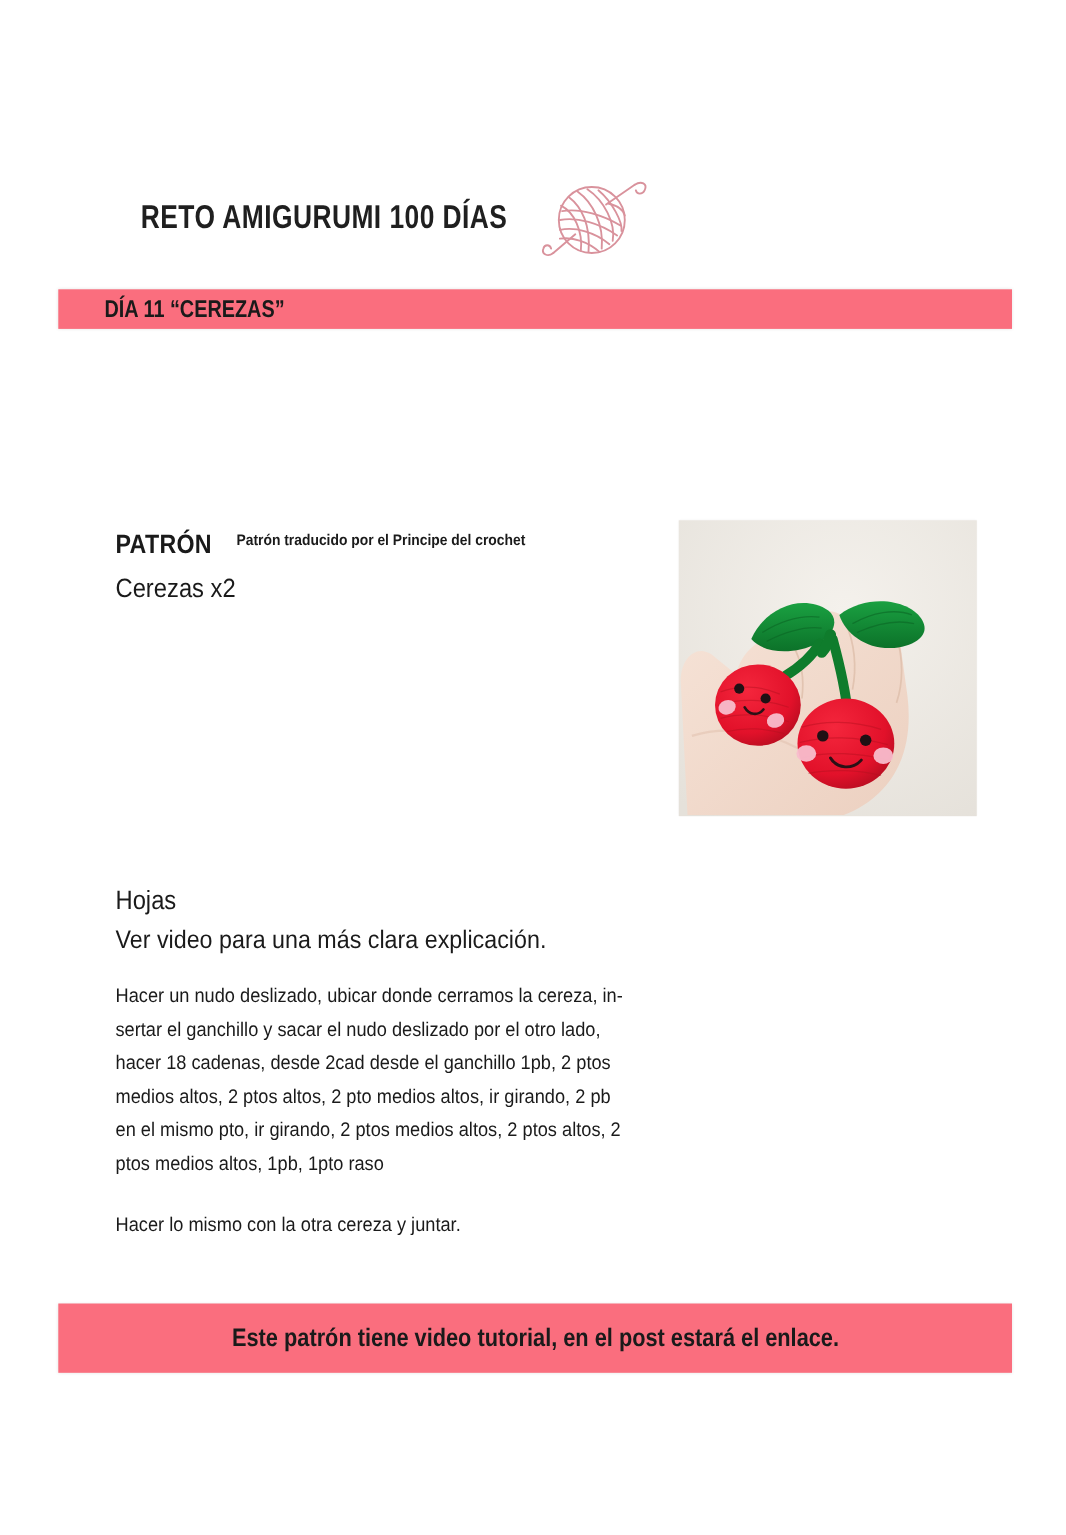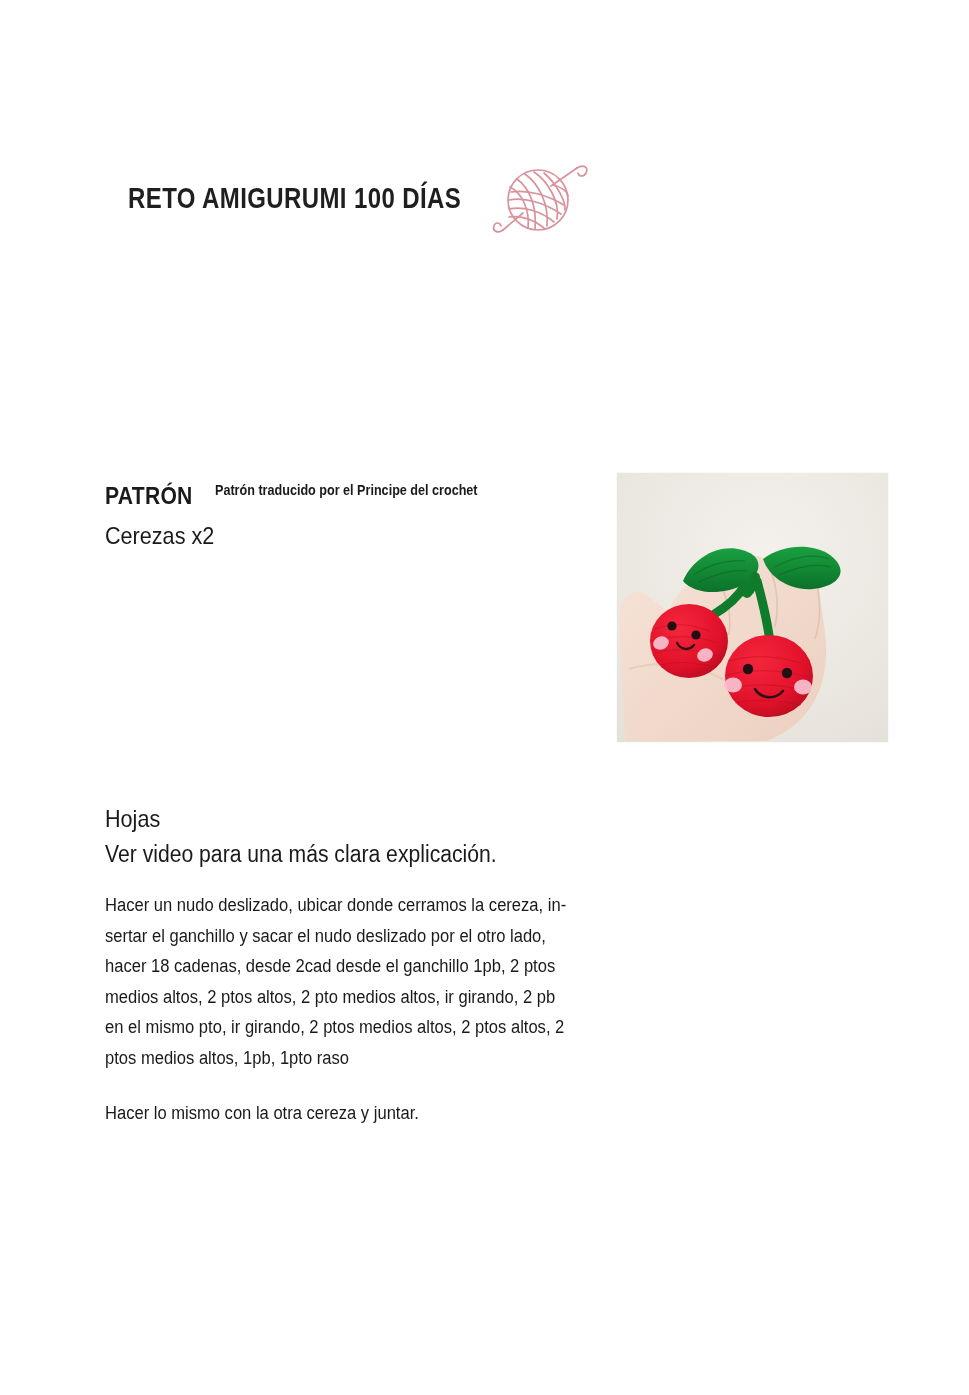--- a/index.html
+++ b/index.html
@@ -222,20 +222,23 @@
         <path d="M28 34 C 45 31, 66 38, 81 47"></path>
         <path d="M70 27 C 78 29, 84 33, 85 38"></path>
         <path d="M68 28 L 94 10"></path>
         <path d="M94 10 C 100 6, 106 9, 103 15 C 101 19, 96 19, 95 15"></path>
         <path d="M40 55 L 20 72"></path>
         <path d="M20 72 C 15 76, 9 73, 11 68 C 12 64, 17 64, 18 68"></path>
       </g>
     </svg>
   </div>
 
+  <div class="banner banner-top">
+    <div class="banner-top-text">DÍA 11 “CEREZAS”</div>
+  </div>
 
 
   <div class="pattern-col">
     <div class="patron-row">
       <div class="patron-heading">PATRÓN</div>
       <div class="patron-credit">Patrón traducido por el Principe del crochet</div>
     </div>
     <div class="sub-heading">Cerezas x2</div>
   </div>
 
@@ -337,14 +340,17 @@
         </g>
         <circle cx="131" cy="196" r="5.2" fill="#201014"></circle>
         <circle cx="170" cy="200" r="5.2" fill="#201014"></circle>
         <ellipse cx="116" cy="212" rx="9" ry="7.5" fill="#f8bdcc" opacity="0.95"></ellipse>
         <ellipse cx="186" cy="214" rx="9" ry="7.5" fill="#f8bdcc" opacity="0.95"></ellipse>
         <path d="M138 216 C 144 226, 158 227, 166 218" stroke="#2a1116" stroke-width="2.6" fill="none" stroke-linecap="round"></path>
       </g>
     </svg>
   </div>
 
+  <div class="banner banner-bottom">
+    <div class="banner-bottom-text">Este patrón tiene video tutorial, en el post estará el enlace.</div>
+  </div>
 
 </div>
 
 </body></html>

